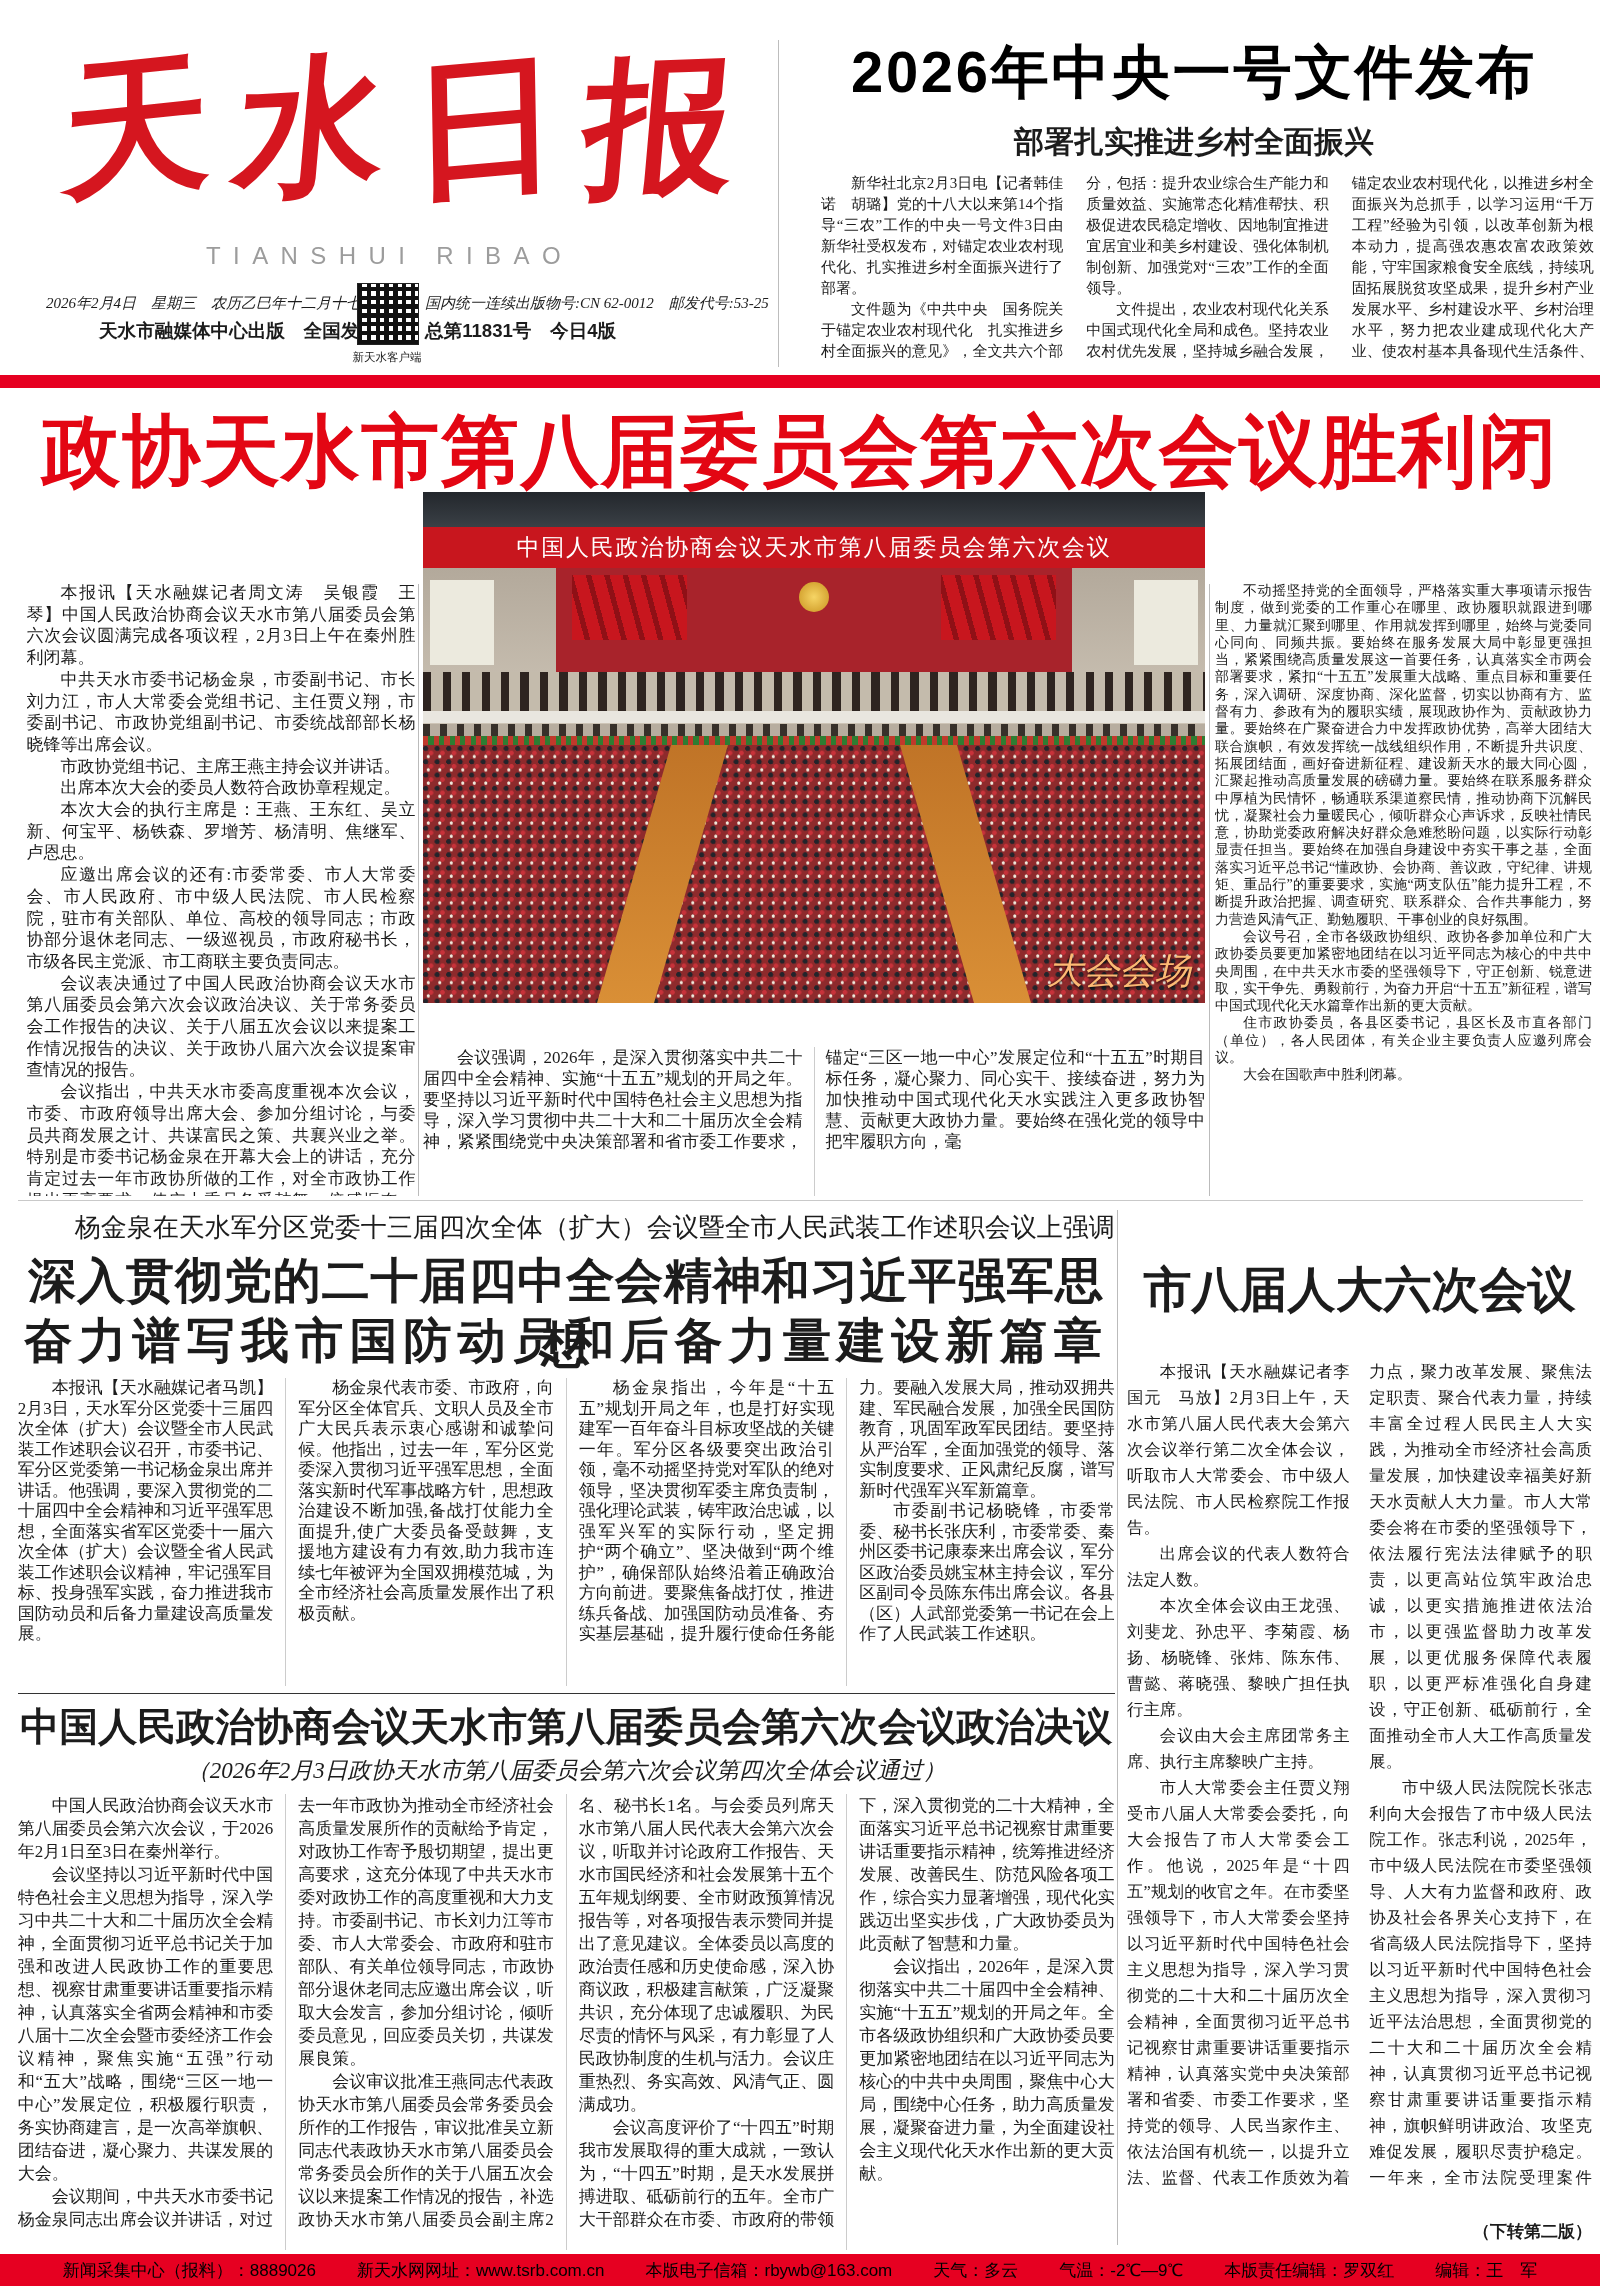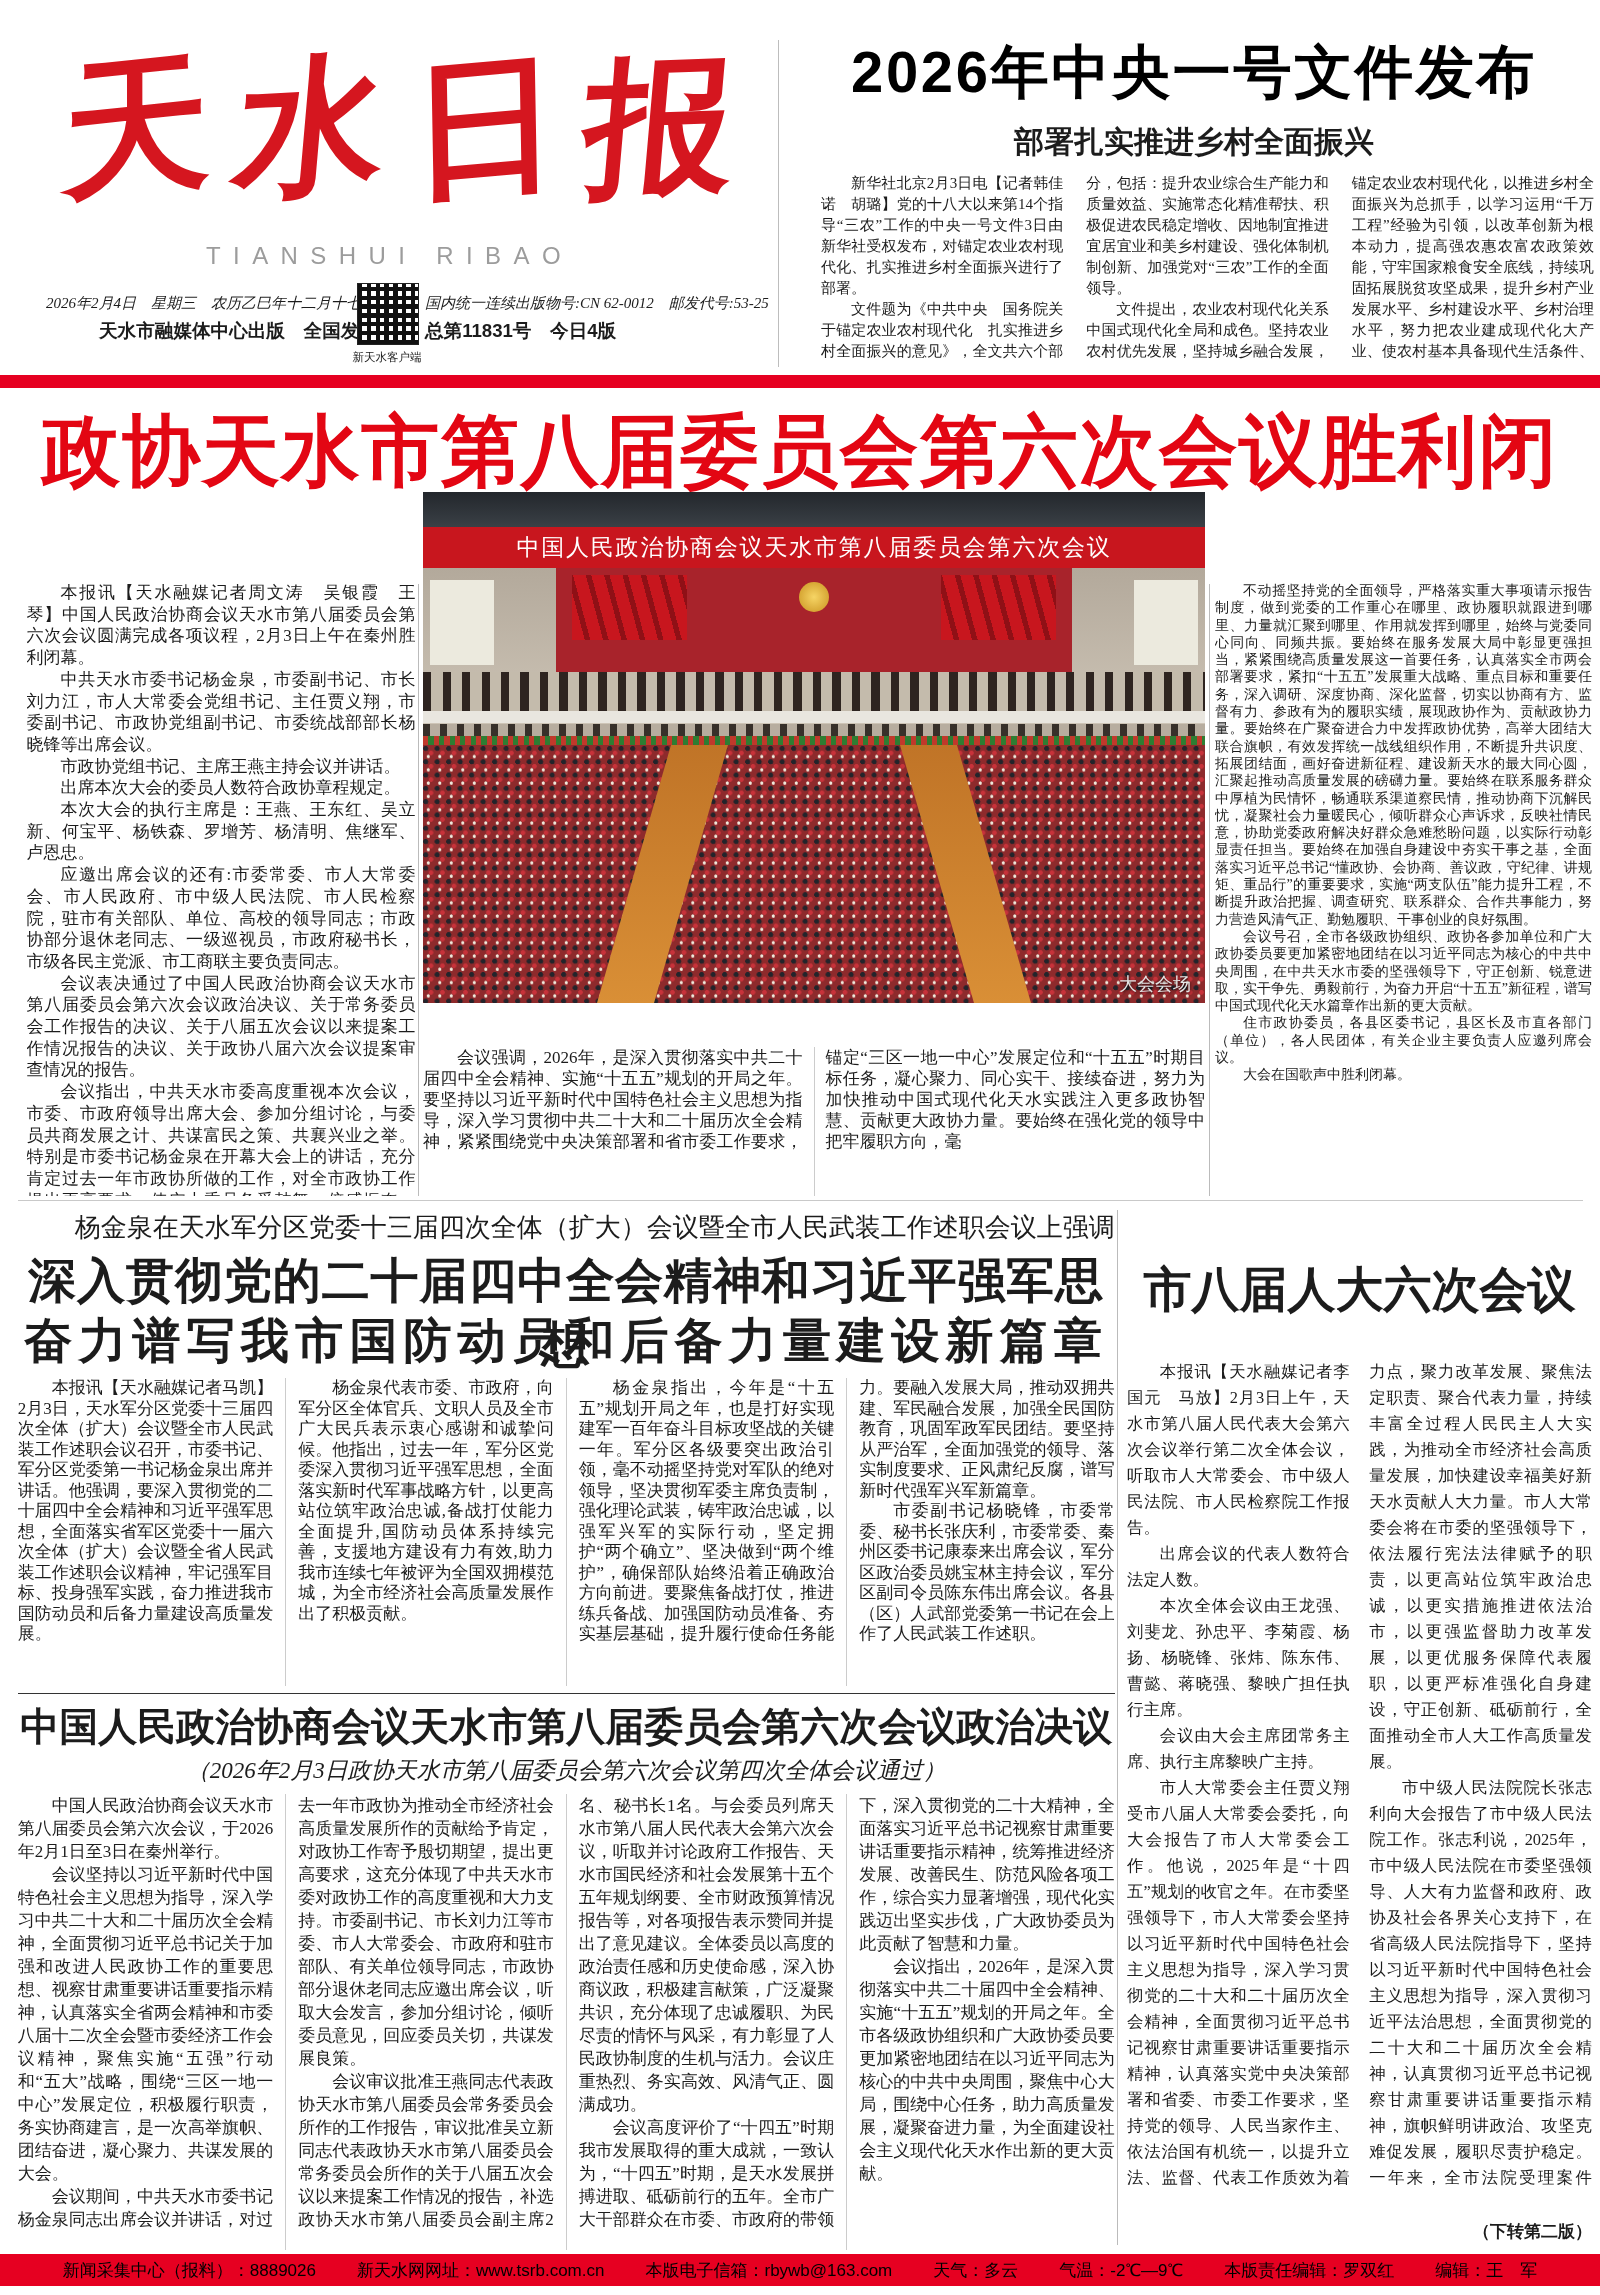--- a/index.html
+++ b/index.html
@@ -76,21 +76,21 @@
   #photo .ph-audience{position:absolute;left:0;top:253px;width:100%;height:258px;background-color:#8e2a2c;
       background-image:
         radial-gradient(circle at 2.7px 3.5px,#23242b 2.3px,transparent 2.8px),
         radial-gradient(circle at 8px 8px,#c8323a 2px,transparent 2.6px),
         radial-gradient(circle at 5.3px 11.5px,#efe9dc 1.4px,transparent 1.9px);
       background-size:11.5px 13.3px;}
   #photo .ph-aisle{position:absolute;top:253px;height:258px;width:57px;
       background:linear-gradient(#c07427,#d98f36);}
   #photo .ph-aisle.l{left:27%;transform:skewX(-16deg);}
   #photo .ph-aisle.r{right:27%;transform:skewX(16deg);}
-  #photo .ph-caption{position:absolute;right:14px;bottom:7px;color:#e5e5e5;font-size:18px;
+  #photo .ph-caption{position:absolute;right:14px;bottom:7px;color:#fdba74;font-size:36px;font-style:italic;
       text-shadow:0 0.9px 3.5px #000;}
 
   #hr-main{left:17.7px;top:1200px;width:1565px;height:0.9px;background:#c9c9c9;}
 
   
   #mil-kicker{left:17.7px;top:1210px;width:1097px;text-align:right;font-size:26px;
       font-family:"Liberation Sans",sans-serif;}
   #mil-h1{left:17.7px;top:1249px;width:1097px;text-align:center;font-weight:900;font-size:48px;letter-spacing:0.9px;}
   #mil-h2{left:17.7px;top:1309px;width:1097px;text-align:center;font-weight:900;font-size:48px;letter-spacing:6.2px;}
   #mil-body{left:17.7px;top:1378px;width:1097px;height:308px;column-count:4;column-gap:25px;
@@ -195,21 +195,21 @@
     <p>大会在国歌声中胜利闭幕。</p>
   </div>
 
   <div id="hr-main" class="abs"></div>
 
   <div id="mil-kicker" class="abs">杨金泉在天水军分区党委十三届四次全体（扩大）会议暨全市人民武装工作述职会议上强调</div>
   <div id="mil-h1" class="abs">深入贯彻党的二十届四中全会精神和习近平强军思想</div>
   <div id="mil-h2" class="abs">奋力谱写我市国防动员和后备力量建设新篇章</div>
   <div id="mil-body" class="abs clip">
     <p>本报讯【天水融媒记者马凯】2月3日，天水军分区党委十三届四次全体（扩大）会议暨全市人民武装工作述职会议召开，市委书记、军分区党委第一书记杨金泉出席并讲话。他强调，要深入贯彻党的二十届四中全会精神和习近平强军思想，全面落实省军区党委十一届六次全体（扩大）会议暨全省人民武装工作述职会议精神，牢记强军目标、投身强军实践，奋力推进我市国防动员和后备力量建设高质量发展。</p>
-    <p>杨金泉代表市委、市政府，向军分区全体官兵、文职人员及全市广大民兵表示衷心感谢和诚挚问候。他指出，过去一年，军分区党委深入贯彻习近平强军思想，全面落实新时代军事战略方针，以更高站位筑牢政治忠诚,备战打仗能力全面提升,国防动员体系持续完善，支援地方建设有力有效,助力我市连续七年被评为全国双拥模范城，为全市经济社会高质量发展作出了积极贡献。</p>
+    <p>杨金泉代表市委、市政府，向军分区全体官兵、文职人员及全市广大民兵表示衷心感谢和诚挚问候。他指出，过去一年，军分区党委深入贯彻习近平强军思想，全面落实新时代军事战略方针，思想政治建设不断加强,备战打仗能力全面提升,使广大委员备受鼓舞，支援地方建设有力有效,助力我市连续七年被评为全国双拥模范城，为全市经济社会高质量发展作出了积极贡献。</p>
     <p>杨金泉指出，今年是“十五五”规划开局之年，也是打好实现建军一百年奋斗目标攻坚战的关键一年。军分区各级要突出政治引领，毫不动摇坚持党对军队的绝对领导，坚决贯彻军委主席负责制，强化理论武装，铸牢政治忠诚，以强军兴军的实际行动，坚定拥护“两个确立”、坚决做到“两个维护”，确保部队始终沿着正确政治方向前进。要聚焦备战打仗，推进练兵备战、加强国防动员准备、夯实基层基础，提升履行使命任务能力。要融入发展大局，推动双拥共建、军民融合发展，加强全民国防教育，巩固军政军民团结。要坚持从严治军，全面加强党的领导、落实制度要求、正风肃纪反腐，谱写新时代强军兴军新篇章。</p>
     <p>市委副书记杨晓锋，市委常委、秘书长张庆利，市委常委、秦州区委书记康泰来出席会议，军分区政治委员姚宝林主持会议，军分区副司令员陈东伟出席会议。各县（区）人武部党委第一书记在会上作了人民武装工作述职。</p>
   </div>
 
   <div id="hr-mid" class="abs"></div>
   <div id="vrule-mid" class="abs"></div>
 
   <div id="npc-h1" class="abs">市八届人大六次会议</div>
   <div id="npc-body" class="abs clip">
     <p>本报讯【天水融媒记者李国元　马放】2月3日上午，天水市第八届人民代表大会第六次会议举行第二次全体会议，听取市人大常委会、市中级人民法院、市人民检察院工作报告。</p>

